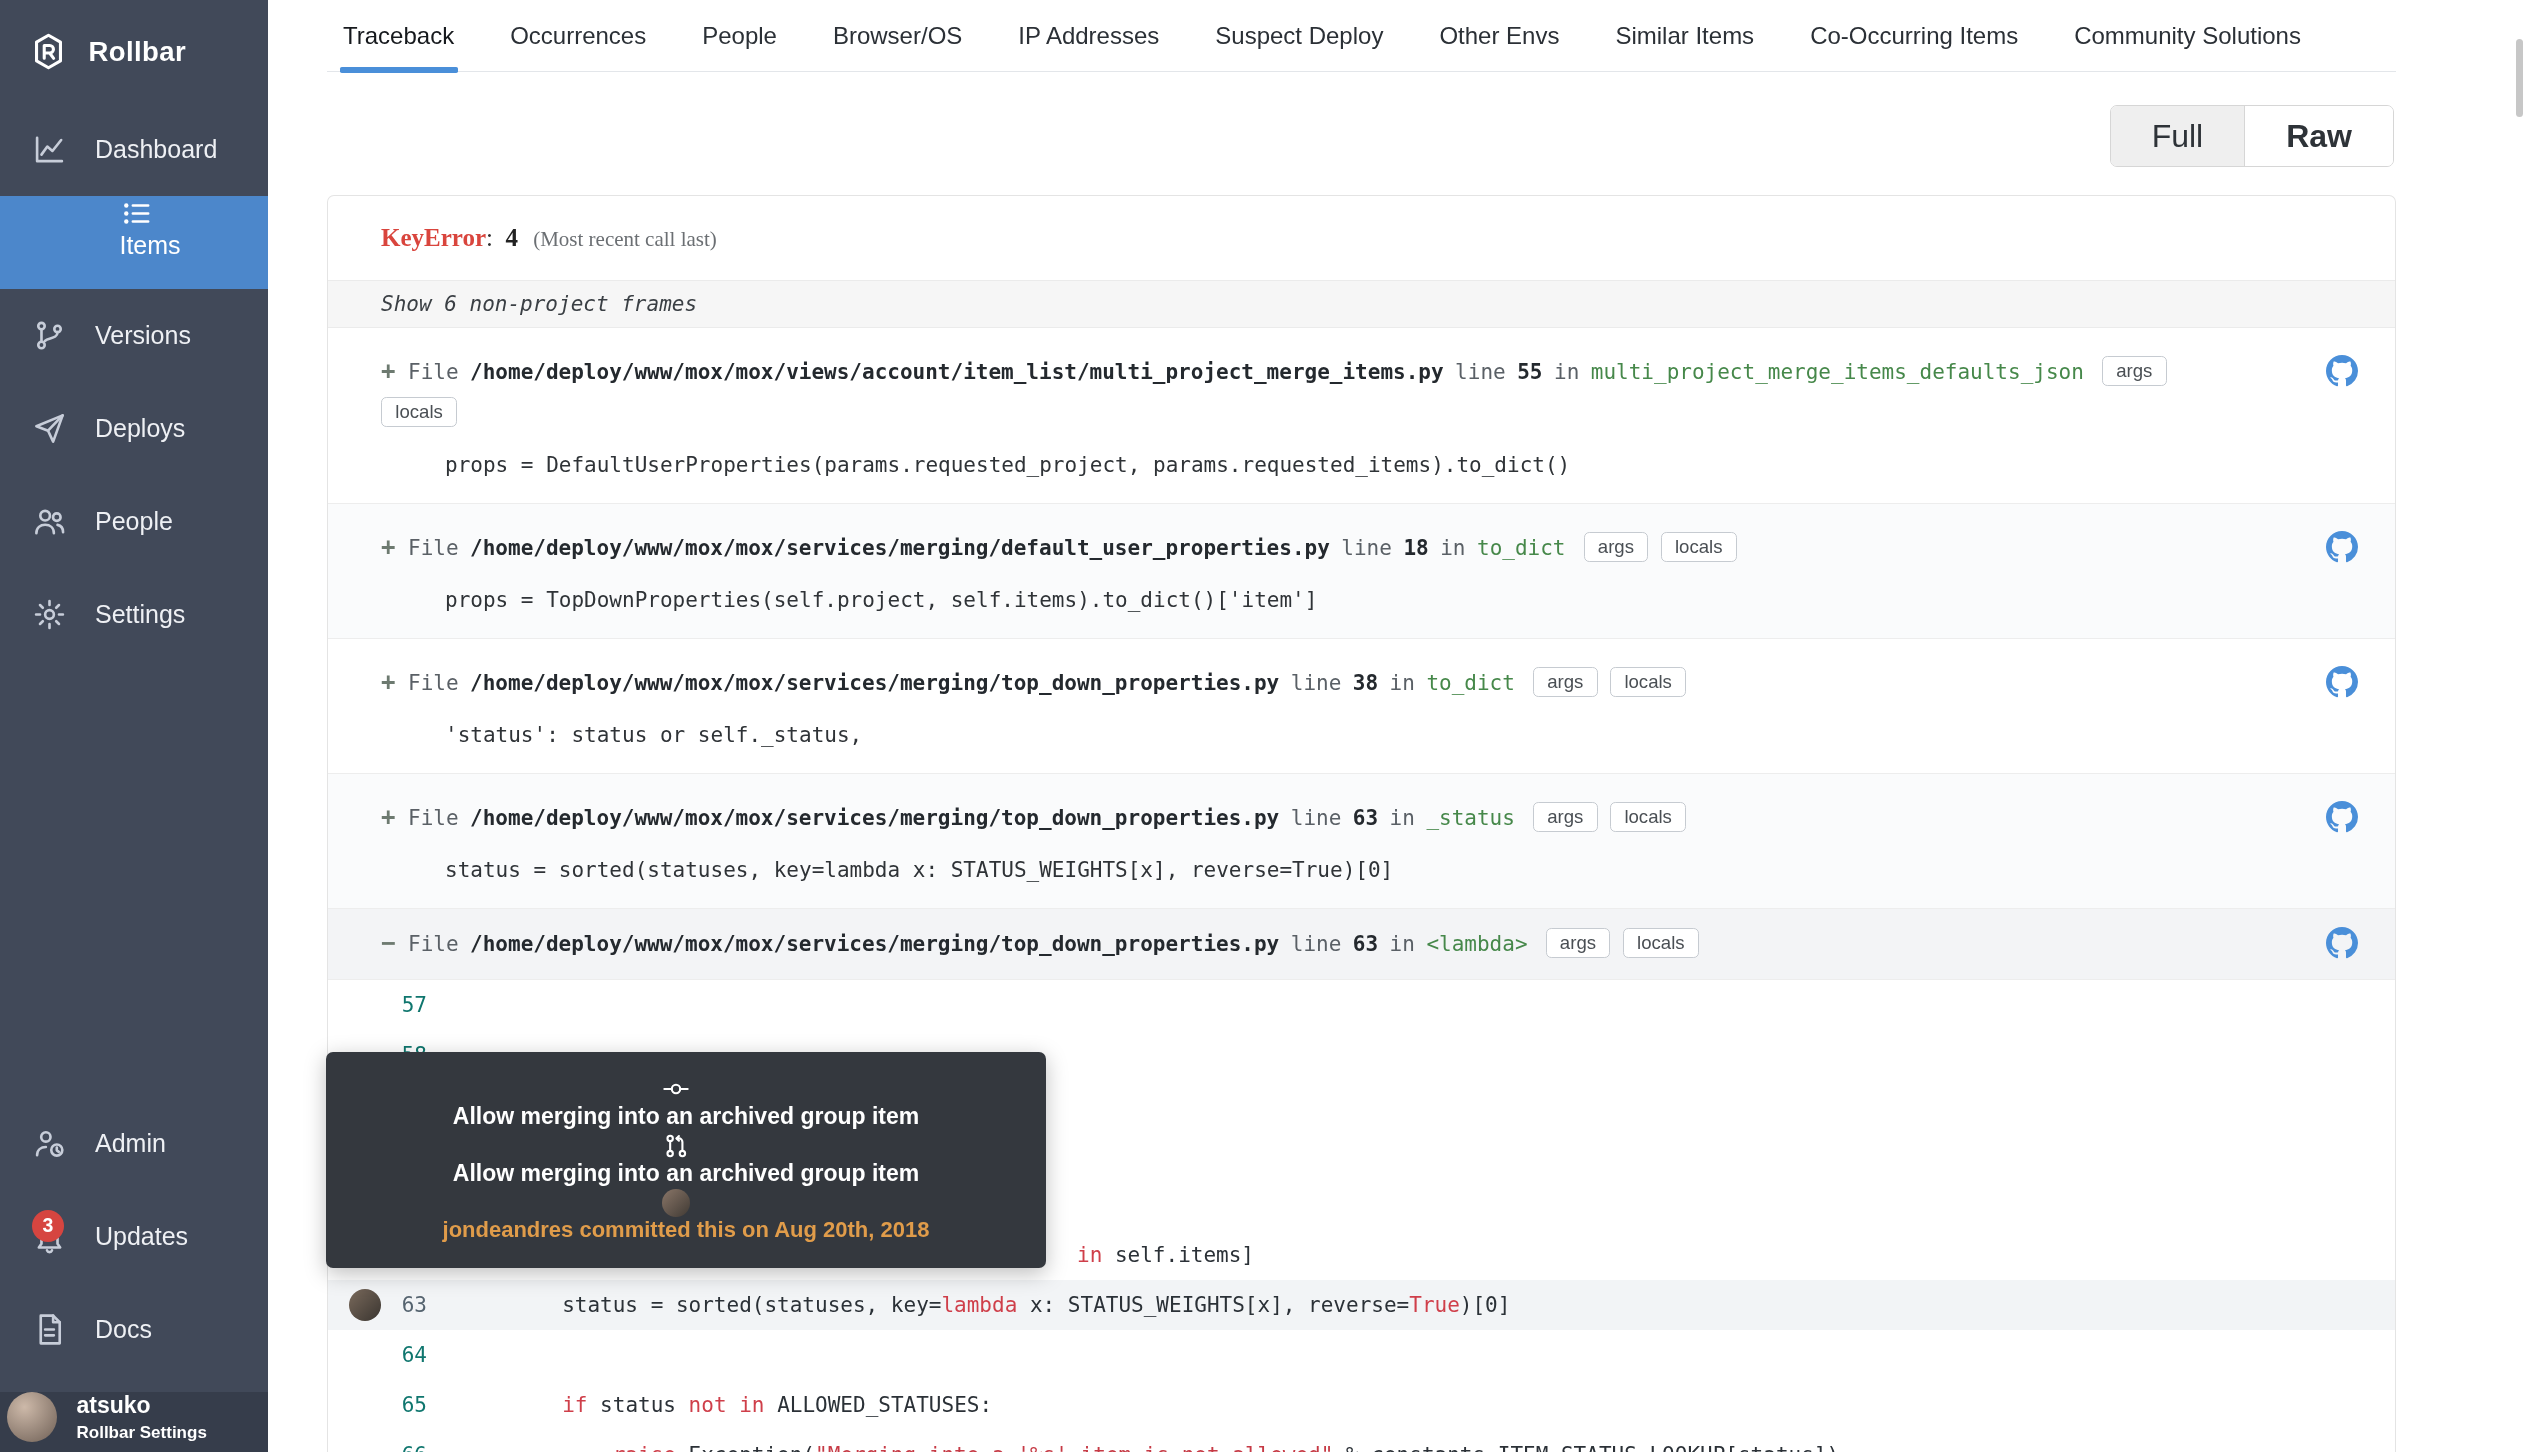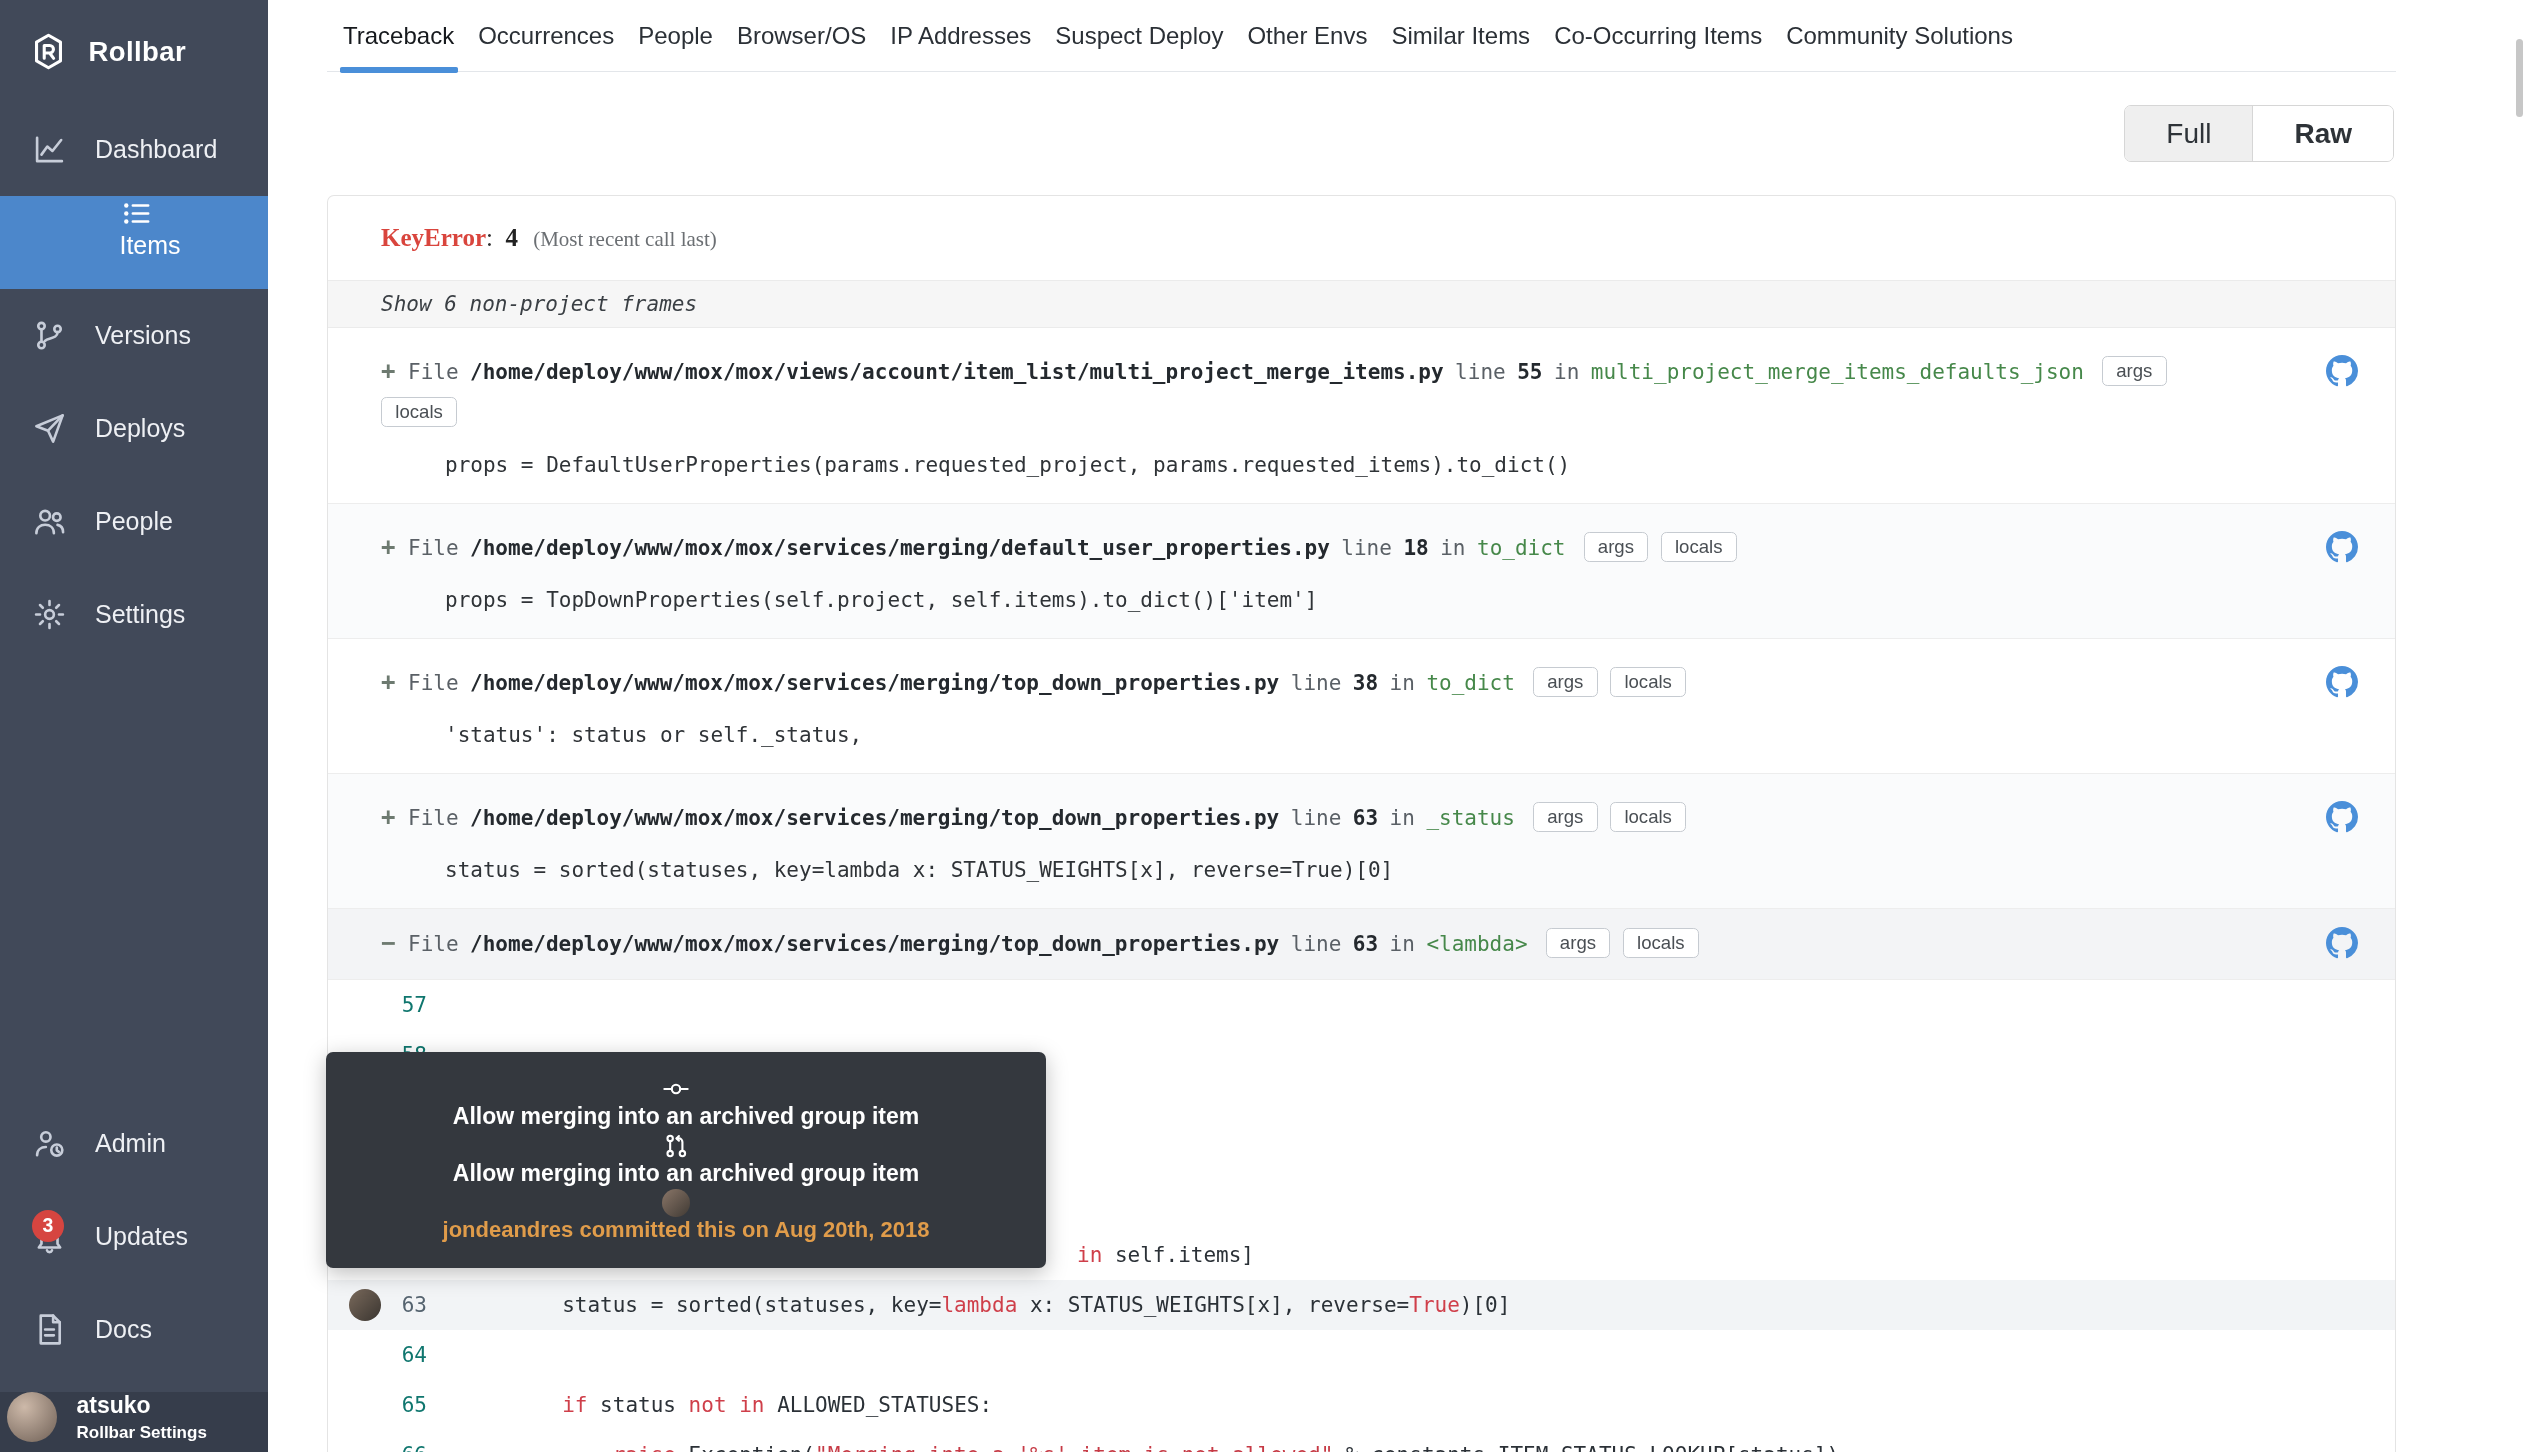--- a/index.html
+++ b/index.html
@@ -20,27 +20,27 @@
   .side-footer{position:absolute;left:0;right:0;bottom:76px;}
   .user-row{position:absolute;left:0;right:0;bottom:0;height:60px;background:#363d4b;display:flex;align-items:flex-start;padding-left:7px;cursor:pointer;}
   .user-avatar{width:50px;height:50px;border-radius:50%;background:radial-gradient(circle at 35% 30%,#cdb9a9,#6e5f55);flex:none;}
   .user-meta{margin-left:19.5px;}
   .user-name{color:#fff;font-size:23px;font-weight:bold;}
   .user-settings{color:#fff;font-size:17px;font-weight:bold;margin-top:3.5px;}
 
   
   .main{position:absolute;left:268px;top:0;right:0;bottom:0;background:#fff;}
   .tabbar{position:absolute;left:59px;top:0;width:2069px;height:71px;border-bottom:1.8px solid #e3e6ea;}
-  .tabs{display:flex;gap:24px;align-items:center;height:100%;padding-left:16px;}
+  .tabs{display:flex;gap:56px;align-items:center;height:100%;padding-left:16px;}
   .tab{font-size:24px;color:#2b3036;cursor:pointer;position:relative;height:100%;display:flex;align-items:center;white-space:nowrap;}
   .tab.active{color:#16191d;}
   .tab.active::after{content:"";position:absolute;left:-3.5px;right:-3.5px;bottom:-1.8px;height:6.2px;background:#4a8fd9;border-radius:1.8px;}
 
   .view-toggle{position:absolute;top:105px;right:131px;display:flex;border:1.8px solid #d6d6d6;border-radius:7px;overflow:hidden;}
-  .vt-option{font-size:28px;color:#2e3338;padding:11.5px 41px;background:#fff;cursor:pointer;}
+  .vt-option{font-size:32px;color:#2e3338;padding:11.5px 41px;background:#fff;cursor:pointer;}
   .vt-option.selected{background:#efefef;}
   .vt-option + .vt-option{border-left:1.8px solid #d6d6d6;font-weight:bold;}
 
   .panel{position:absolute;left:59px;top:195px;width:2069px;bottom:-3.5px;border:1.8px solid #e4e4e4;border-bottom:none;border-radius:7px 7px 0 0;background:#fff;box-sizing:border-box;overflow:hidden;}
 
   .exc{padding:28px 53px 27px;font-family:Liberation Serif, serif;font-size:25px;line-height:28px;}
   .exc-type{color:#d9453d;font-weight:bold;}
   .exc-sep{color:#333;margin-right:12.4px;}
   .exc-val{color:#222;font-weight:bold;}
   .exc-note{color:#6b6f73;font-size:21px;margin-left:9px;}

